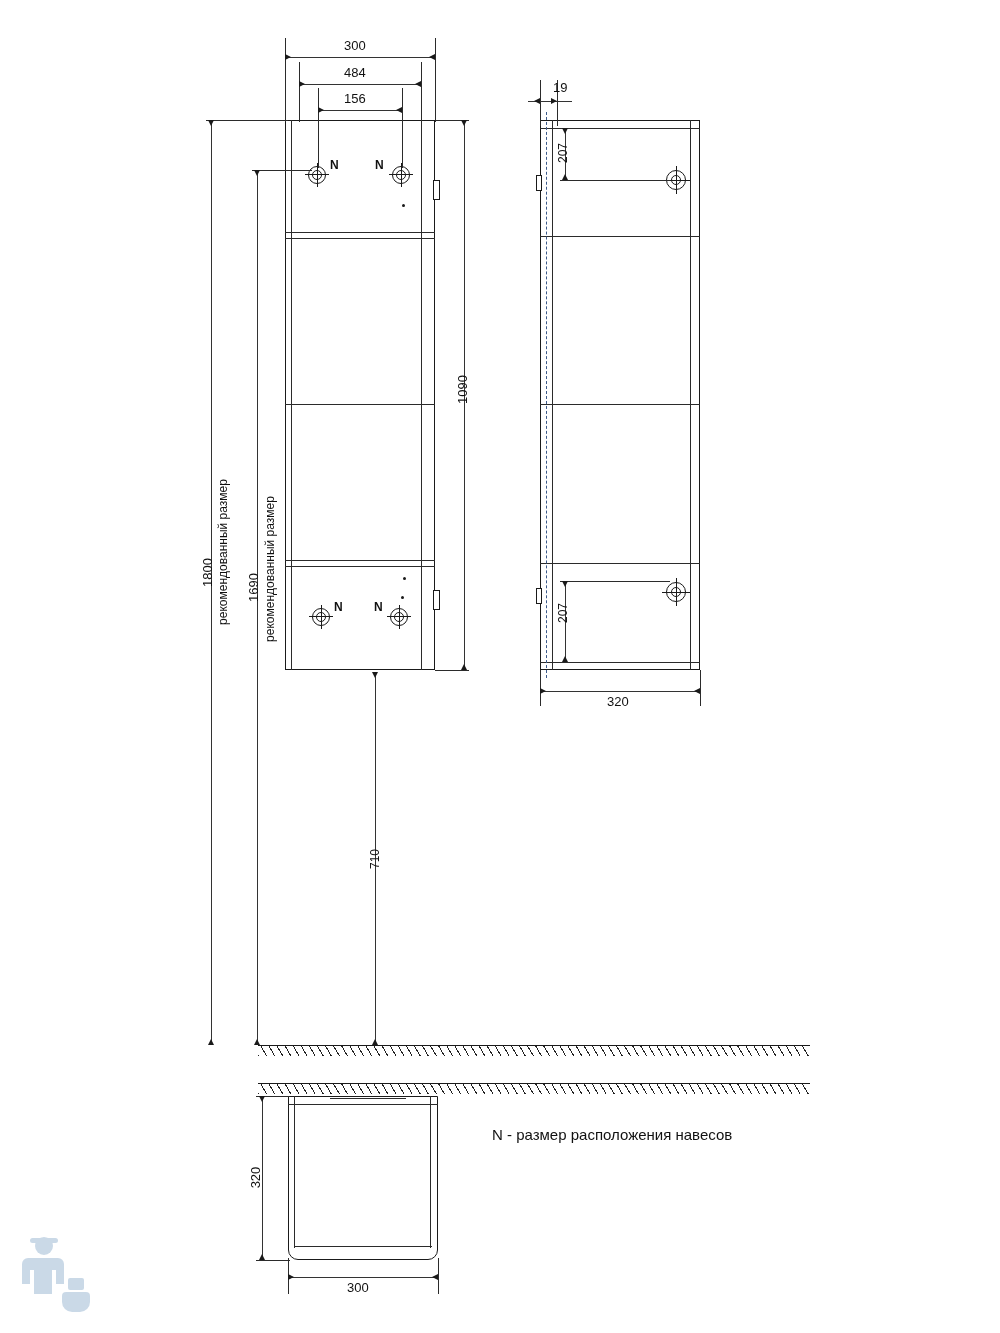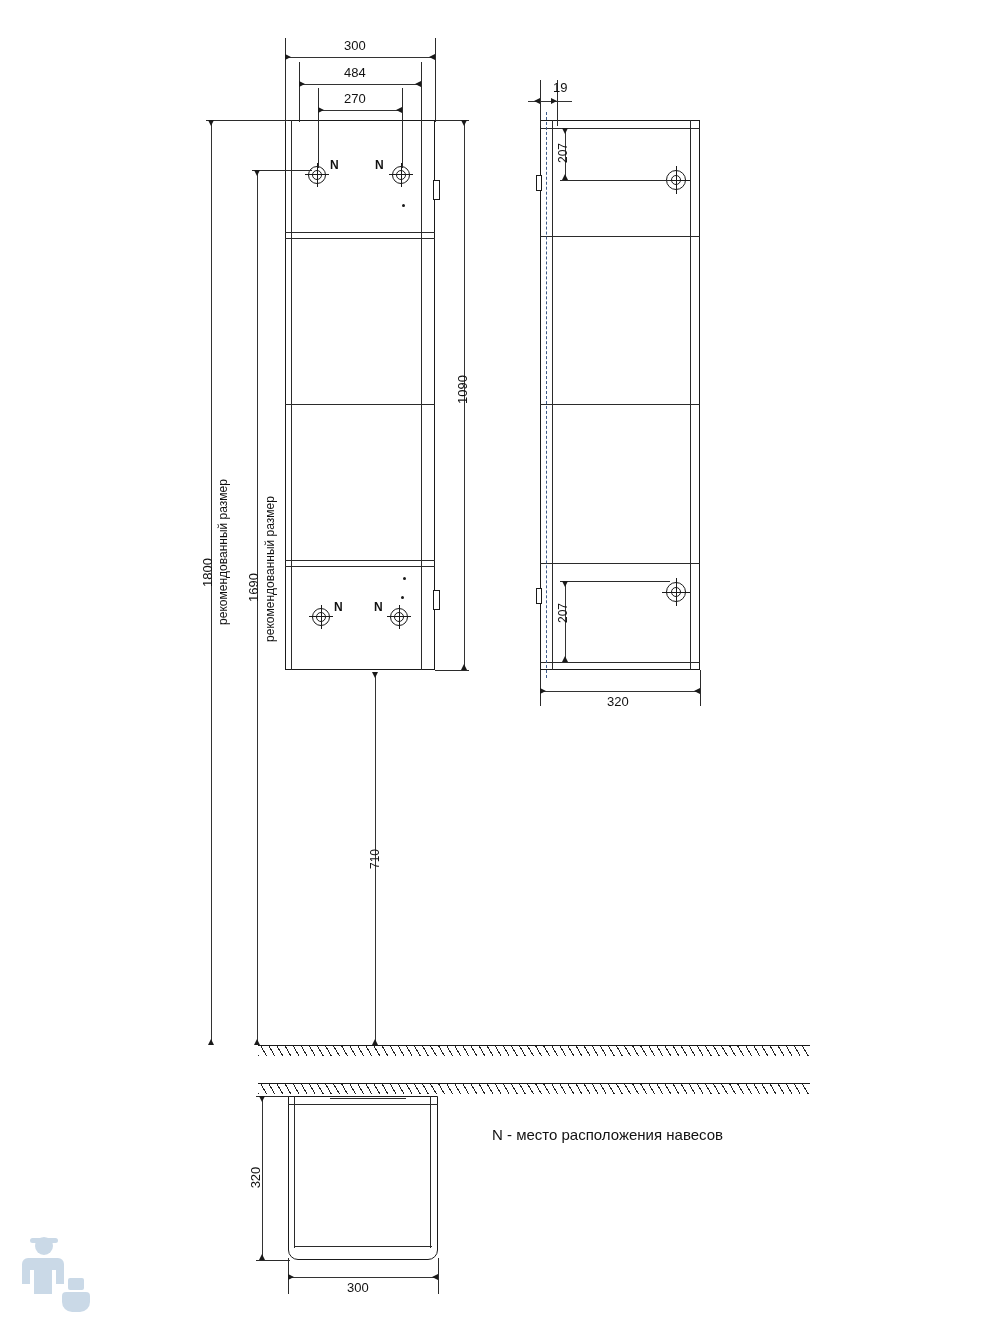--- a/index.html
+++ b/index.html
@@ -200,21 +200,21 @@
   <span class="lbl" style="left:344px; top:38px;">300</span>
 
   <div class="ln hl dim" style="left:299px; top:84px; width:122px;"></div>
   <div class="arrow arr-r" style="left:299px; top:81px;"></div>
   <div class="arrow arr-l" style="left:415px; top:81px;"></div>
   <span class="lbl" style="left:344px; top:65px;">484</span>
 
   <div class="ln hl dim" style="left:318px; top:110px; width:84px;"></div>
   <div class="arrow arr-r" style="left:318px; top:107px;"></div>
   <div class="arrow arr-l" style="left:396px; top:107px;"></div>
-  <span class="lbl" style="left:344px; top:91px;">270</span>
+  <span class="lbl" style="left:344px; top:91px;">156</span>
 
   <div class="ln hl thin" style="left:435px; top:120px; width:34px;"></div>
   <div class="ln hl thin" style="left:435px; top:670px; width:34px;"></div>
   <div class="ln vl dim" style="left:464px; top:120px; height:550px;"></div>
   <div class="arrow arr-dn" style="left:461px; top:120px;"></div>
   <div class="arrow arr-up" style="left:461px; top:664px;"></div>
   <span class="lbl rot-c" style="left:442px; top:382px; width:40px; text-align:center;">1090</span>
 
   <div class="ln hl thin" style="left:206px; top:120px; width:82px;"></div>
   <div class="ln vl dim" style="left:211px; top:120px; height:925px;"></div>
@@ -308,21 +308,21 @@
   <div class="arrow arr-up" style="left:259px; top:1254px;"></div>
   <span class="lbl rot-c" style="left:225px; top:1170px; width:60px; text-align:center;">320</span>
 
   <div class="ln vl thin" style="left:288px; top:1258px; width:1px; height:36px;"></div>
   <div class="ln vl thin" style="left:438px; top:1258px; width:1px; height:36px;"></div>
   <div class="ln hl dim" style="left:288px; top:1277px; width:150px;"></div>
   <div class="arrow arr-r" style="left:288px; top:1274px;"></div>
   <div class="arrow arr-l" style="left:432px; top:1274px;"></div>
   <span class="lbl" style="left:347px; top:1280px;">300</span>
 
-  <span class="note" style="left:492px; top:1126px;">N - место расположения навесов</span>
+  <span class="note" style="left:492px; top:1126px;">N - размер расположения навесов</span>
 
   <svg class="plumber" viewBox="0 0 78 86" xmlns="http://www.w3.org/2000/svg">
     <g fill="#b9cde0">
       <circle cx="30" cy="14" r="9"></circle>
       <path d="M14 26 h30 a6 6 0 0 1 6 6 v20 h-8 v-14 h-4 v24 h-18 v-24 h-4 v14 h-8 v-20 a6 6 0 0 1 6 -6 z"></path>
       <rect x="16" y="6" width="28" height="5" rx="2.5"></rect>
       <path d="M52 60 h20 a4 4 0 0 1 4 4 v6 a10 10 0 0 1 -10 10 h-8 a10 10 0 0 1 -10 -10 v-6 a4 4 0 0 1 4 -4 z"></path>
       <rect x="54" y="46" width="16" height="12" rx="2"></rect>
     </g>
   </svg>

